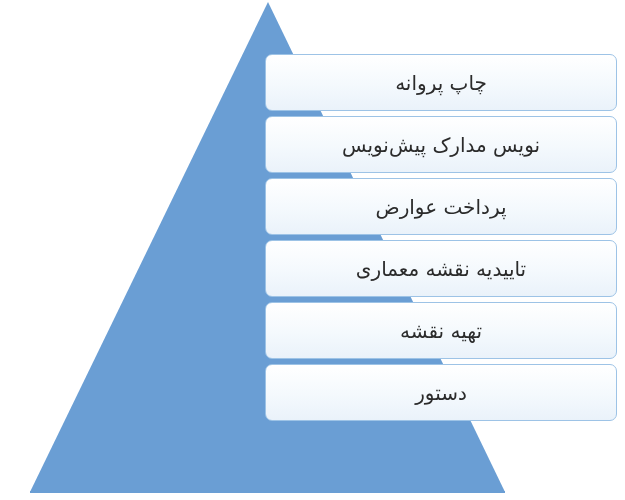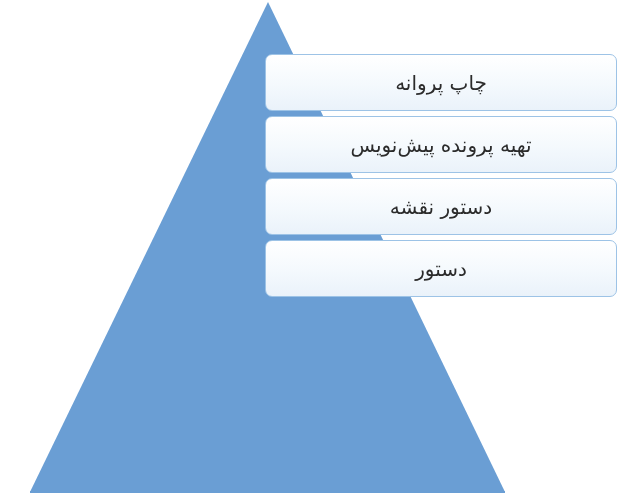--- a/index.html
+++ b/index.html
@@ -86,24 +86,30 @@
   <svg class="pyramid" viewBox="0 0 625 500" preserveAspectRatio="none">
     <polygon points="268,2 30,492 505,492" fill="#6a9ed4"></polygon>
     <line x1="30" y1="492" x2="505" y2="492" stroke="#6a9ed4" stroke-width="2"></line>
   </svg>
 
   <div class="steps">
     <div class="step">
       <span class="step-label">چاپ پروانه</span>
     </div>
     <div class="step">
-      <span class="step-label">تهیه پرونده پیش‌نویس</span>
+      <span class="step-label">نویس مدارک پیش‌نویس</span>
     </div>
     <div class="step">
-      <span class="step-label">دستور نقشه</span>
+      <span class="step-label">پرداخت عوارض</span>
+    </div>
+    <div class="step">
+      <span class="step-label">تاییدیه نقشه معماری</span>
+    </div>
+    <div class="step">
+      <span class="step-label">تهیه نقشه</span>
     </div>
     <div class="step">
       <span class="step-label">دستور</span>
     </div>
   </div>
 
   <div class="caption"></div>
 </div>
 
 </body></html>

